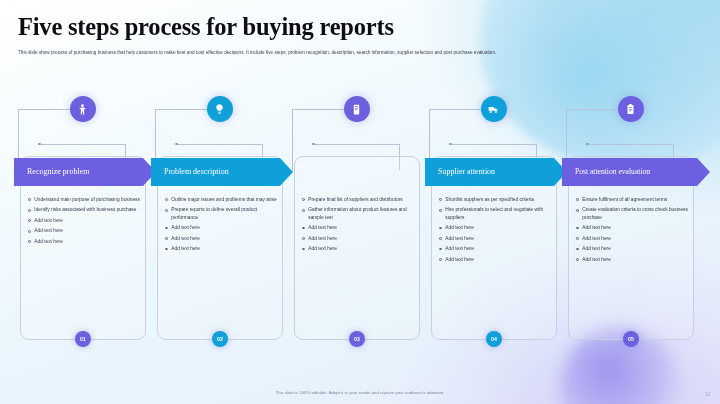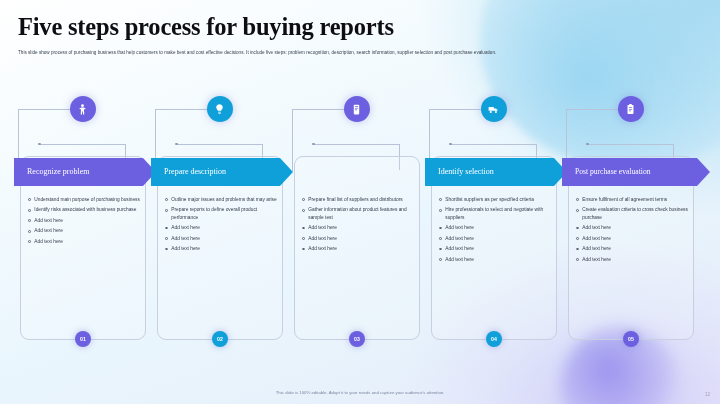--- a/index.html
+++ b/index.html
@@ -296,21 +296,21 @@
         <svg viewBox="0 0 24 24">
             <path d="M12 2.2c-3.4 0-6 2.5-6 5.7 0 2.3 1.3 3.7 2.3 4.9.5.6.8 1 .9 1.6h5.6c.1-.6.4-1 .9-1.6 1-1.2 2.3-2.6 2.3-4.9 0-3.2-2.6-5.7-6-5.7z"></path>
             <rect x="9.2" y="16" width="5.6" height="1.7" rx="0.8"></rect>
             <rect x="10" y="18.8" width="4" height="1.7" rx="0.8"></rect>
           </svg>
       </div>
       <div class="card">
         <div class="num-badge" style="background:#0fa0da">02</div>
       </div>
       <div class="banner" style="background:#0fa0da">
-        <div class="banner-text">Prepare description</div>
+        <div class="banner-text">Problem description</div>
       </div>
       <div class="bullets">
         <div class="bullet">
             <span class="bullet-mark"></span>
             <span class="bullet-text">Outline major issues and problems that may arise</span>
           </div>
         <div class="bullet">
             <span class="bullet-mark"></span>
             <span class="bullet-text">Prepare reports to define overall product performance</span>
           </div>
@@ -378,21 +378,21 @@
         <svg viewBox="0 0 24 24">
             <path d="M3 7.5h9.5v7H3zM12.5 10h4l3 3v1.5h-7z"></path>
             <circle cx="7" cy="16.5" r="1.9"></circle>
             <circle cx="16.5" cy="16.5" r="1.9"></circle>
           </svg>
       </div>
       <div class="card">
         <div class="num-badge" style="background:#0fa0da">04</div>
       </div>
       <div class="banner" style="background:#0fa0da">
-        <div class="banner-text">Identify selection</div>
+        <div class="banner-text">Supplier attention</div>
       </div>
       <div class="bullets">
         <div class="bullet">
             <span class="bullet-mark"></span>
             <span class="bullet-text">Shortlist suppliers as per specified criteria</span>
           </div>
         <div class="bullet">
             <span class="bullet-mark"></span>
             <span class="bullet-text">Hire professionals to select and negotiate with suppliers</span>
           </div>
@@ -426,21 +426,21 @@
             <rect x="9.5" y="2" width="5" height="2.6" rx="0.8"></rect>
             <rect x="9" y="8" width="6" height="1.2" fill="#6c60e0"></rect>
             <rect x="9" y="11" width="6" height="1.2" fill="#6c60e0"></rect>
             <rect x="9" y="14" width="4" height="1.2" fill="#6c60e0"></rect>
           </svg>
       </div>
       <div class="card">
         <div class="num-badge" style="background:#6c60e0">05</div>
       </div>
       <div class="banner" style="background:#6c60e0">
-        <div class="banner-text">Post purchase evaluation</div>
+        <div class="banner-text">Post attention evaluation</div>
       </div>
       <div class="bullets">
         <div class="bullet">
             <span class="bullet-mark"></span>
             <span class="bullet-text">Ensure fulfilment of all agreement terms</span>
           </div>
         <div class="bullet">
             <span class="bullet-mark"></span>
             <span class="bullet-text">Create evaluation criteria to cross check business purchase</span>
           </div>

